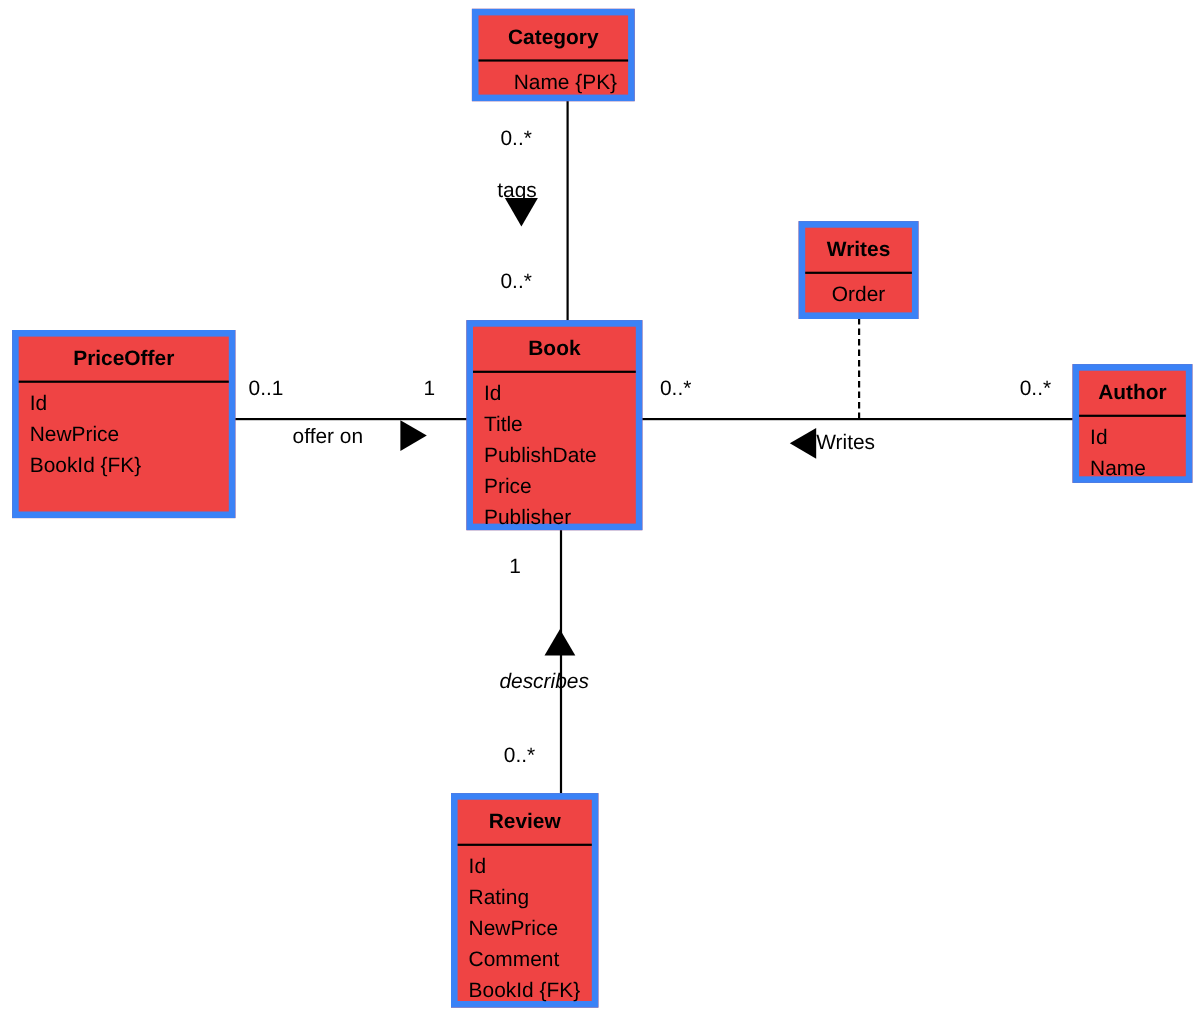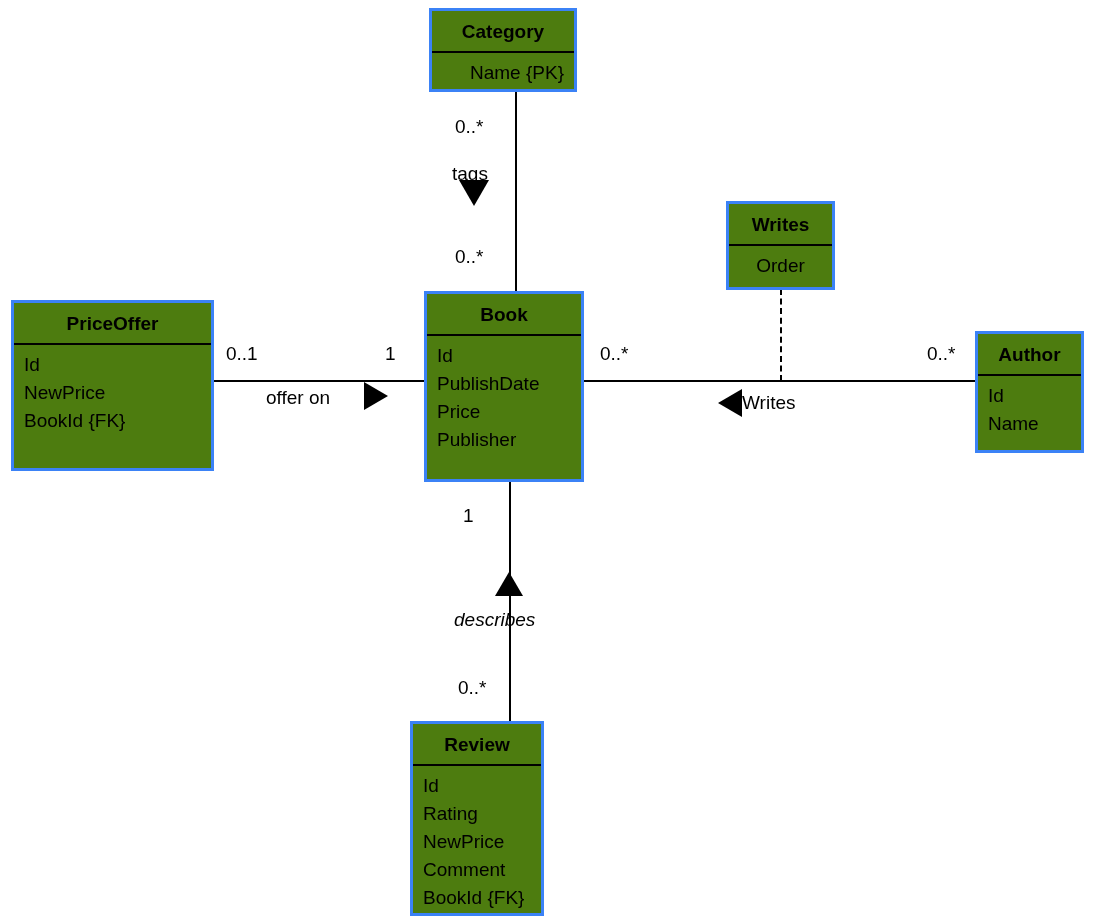--- a/index.html
+++ b/index.html
@@ -11,22 +11,22 @@
     position: relative;
     width: 1094px;
     height: 919px;
     background: #ffffff;
     font-family: "Liberation Sans", sans-serif;
     overflow: hidden;
   }
   .uml-class {
     position: absolute;
     box-sizing: border-box;
-    border: 3px solid #3b82f6;
-    background: #4d7c0f;
+    border: 6px solid #3b82f6;
+    background: #ef4444;
     z-index: 5;
   }
   .uml-name {
     text-align: center;
     font-weight: bold;
     font-size: 19px;
     color: #000000;
     line-height: 1;
     padding: 11px 6px 10px 6px;
     border-bottom: 2px solid #000000;
@@ -142,20 +142,21 @@
     <div class="uml-name">Category</div>
     <div class="uml-attrs">
       <div class="uml-attr" style="text-align:right; padding-right:10px;">Name {PK}</div>
     </div>
   </div>
 
   <div class="uml-class" style="left:424px; top:291px; width:160px; height:191px;">
     <div class="uml-name">Book</div>
     <div class="uml-attrs">
       <div class="uml-attr">Id</div>
+      <div class="uml-attr">Title</div>
       <div class="uml-attr">PublishDate</div>
       <div class="uml-attr">Price</div>
       <div class="uml-attr">Publisher</div>
     </div>
   </div>
 
   <div class="uml-class" style="left:11px; top:300px; width:203px; height:171px;">
     <div class="uml-name">PriceOffer</div>
     <div class="uml-attrs">
       <div class="uml-attr">Id</div>
@@ -168,21 +169,21 @@
     <div class="uml-name">Review</div>
     <div class="uml-attrs">
       <div class="uml-attr">Id</div>
       <div class="uml-attr">Rating</div>
       <div class="uml-attr">NewPrice</div>
       <div class="uml-attr">Comment</div>
       <div class="uml-attr">BookId {FK}</div>
     </div>
   </div>
 
-  <div class="uml-class" style="left:975px; top:331px; width:109px; height:122px;">
+  <div class="uml-class" style="left:975px; top:331px; width:109px; height:108px;">
     <div class="uml-name">Author</div>
     <div class="uml-attrs">
       <div class="uml-attr">Id</div>
       <div class="uml-attr">Name</div>
     </div>
   </div>
 
   <div class="uml-class" style="left:726px; top:201px; width:109px; height:89px;">
     <div class="uml-name">Writes</div>
     <div class="uml-attrs">

